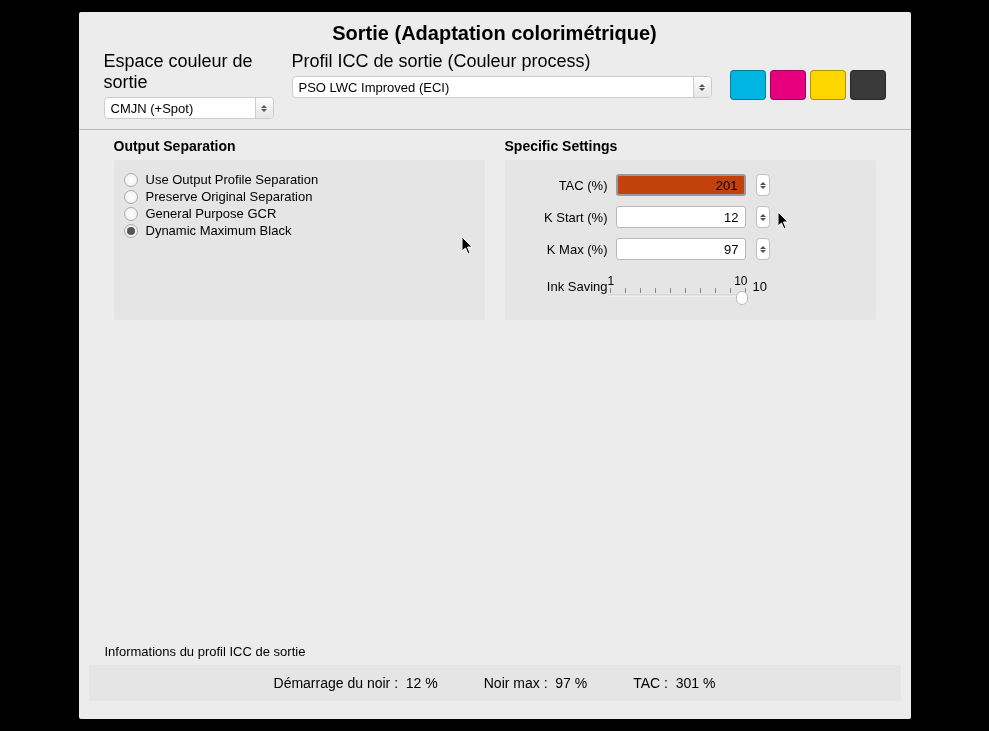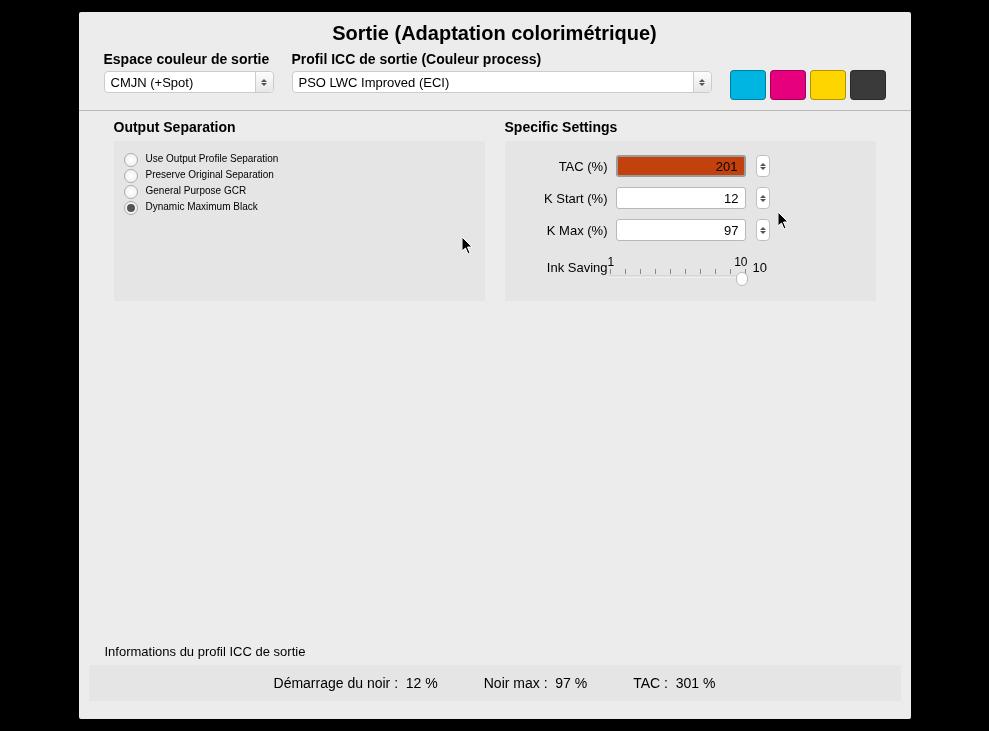--- a/index.html
+++ b/index.html
@@ -1,39 +1,39 @@
 <!DOCTYPE html>
 <html><head>
   <meta charset="utf-8">
   <style>
     * { box-sizing: border-box; margin: 0; padding: 0; }
     body { background: #000; font-family: Arial, Helvetica, sans-serif; font-size: 13px; color: #000; display: flex; justify-content: center; align-items: flex-start; padding: 12px; }
     .window { background: #ececec; width: 832px; height: 707px; border-radius: 2px; display: flex; flex-direction: column; position: relative; }
     .title { text-align: center; font-weight: bold; font-size: 20px; padding: 10px 0 6px; }
     .top-row { display: flex; align-items: flex-start; padding: 0 25px 10px 25px; gap: 18px; }
     .top-field { display: flex; flex-direction: column; }
-    .top-field-label { font-weight: bold; font-size: 14px; margin-bottom: 4px; }
+    .top-field-label { font-weight: normal; font-size: 18px; margin-bottom: 4px; }
     .field-ecs { width: 170px; }
     .field-icc { flex: 1; }
     .select { position: relative; height: 22px; background: #fff; border: 1px solid #ccc; border-radius: 4px; display: flex; align-items: center; padding-left: 6px; font-size: 13px; }
     .select-caret { position: absolute; right: 0; top: 0; bottom: 0; width: 18px; background: linear-gradient(#fdfdfd,#e6e6e6); border-left: 1px solid #ccc; border-radius: 0 4px 4px 0; display: flex; align-items: center; justify-content: center; flex-direction: column; gap: 1px; }
     .caret-up, .caret-down { width:0; height:0; border-left:3px solid transparent; border-right:3px solid transparent; }
     .caret-up { border-bottom: 3px solid #555; }
     .caret-down { border-top: 3px solid #555; }
     .swatches { display: flex; gap: 4px; padding-top: 19px; }
     .swatch { width: 36px; height: 30px; border-radius: 4px; border: 1px solid rgba(0,0,0,0.3); }
     .sep { height: 1px; background: #b8b8b8; margin: 0 0 8px 0; }
     .main { display: flex; padding: 0 35px; gap: 20px; }
     .panel { background: #e5e5e5; border-radius: 2px; }
     .panel.left { flex: 1; height: 128px; padding: 10px 10px; }
     .right-col { flex: 1; display: flex; flex-direction: column; }
     .panel.right { padding: 14px 18px 18px; }
     .panel-title { font-weight: bold; font-size: 14px; margin-bottom: 6px; }
     .radio-list { display: flex; flex-direction: column; gap: 2px; margin-top:2px; }
-    .radio-row { display: flex; align-items: flex-start; gap: 8px; font-size: 10px; }
+    .radio-row { display: flex; align-items: flex-end; gap: 8px; font-size: 13px; }
     .radio { width: 14px; height: 14px; border-radius: 50%; border: 1px solid #aaa; background: radial-gradient(#fff, #ececec); position: relative; flex:none; }
     .radio.selected::after { content: ""; position: absolute; left: 2px; top: 2px; width: 8px; height: 8px; border-radius: 50%; background: #555; }
     .setting-row { display: flex; align-items: center; gap: 8px; margin-bottom: 10px; }
     .setting-label { width: 85px; text-align: right; font-size:13px; }
     .num-input { position: relative; width: 130px; height: 22px; border: 1px solid #b8b8b8; border-radius: 3px; background: #fff; display: flex; align-items: center; }
     .num-input.highlight { border: 2px solid #9a9a9a; background: #c2410c; }
     .num-input input { border: none; outline: none; width: 100%; height: 100%; text-align: right; padding: 0 6px; font-size: 13px; background:transparent; }
     .stepper { width: 14px; height: 22px; background: #fff; border:1px solid #c0c0c0; border-radius:4px; display: flex; flex-direction: column; justify-content: center; align-items: center; gap:1px; margin-left:2px; flex:none; }
     .slider-block { display:flex; align-items:center; gap:0; }
     .slider-wrap { position:relative; width:140px; height:32px; }

